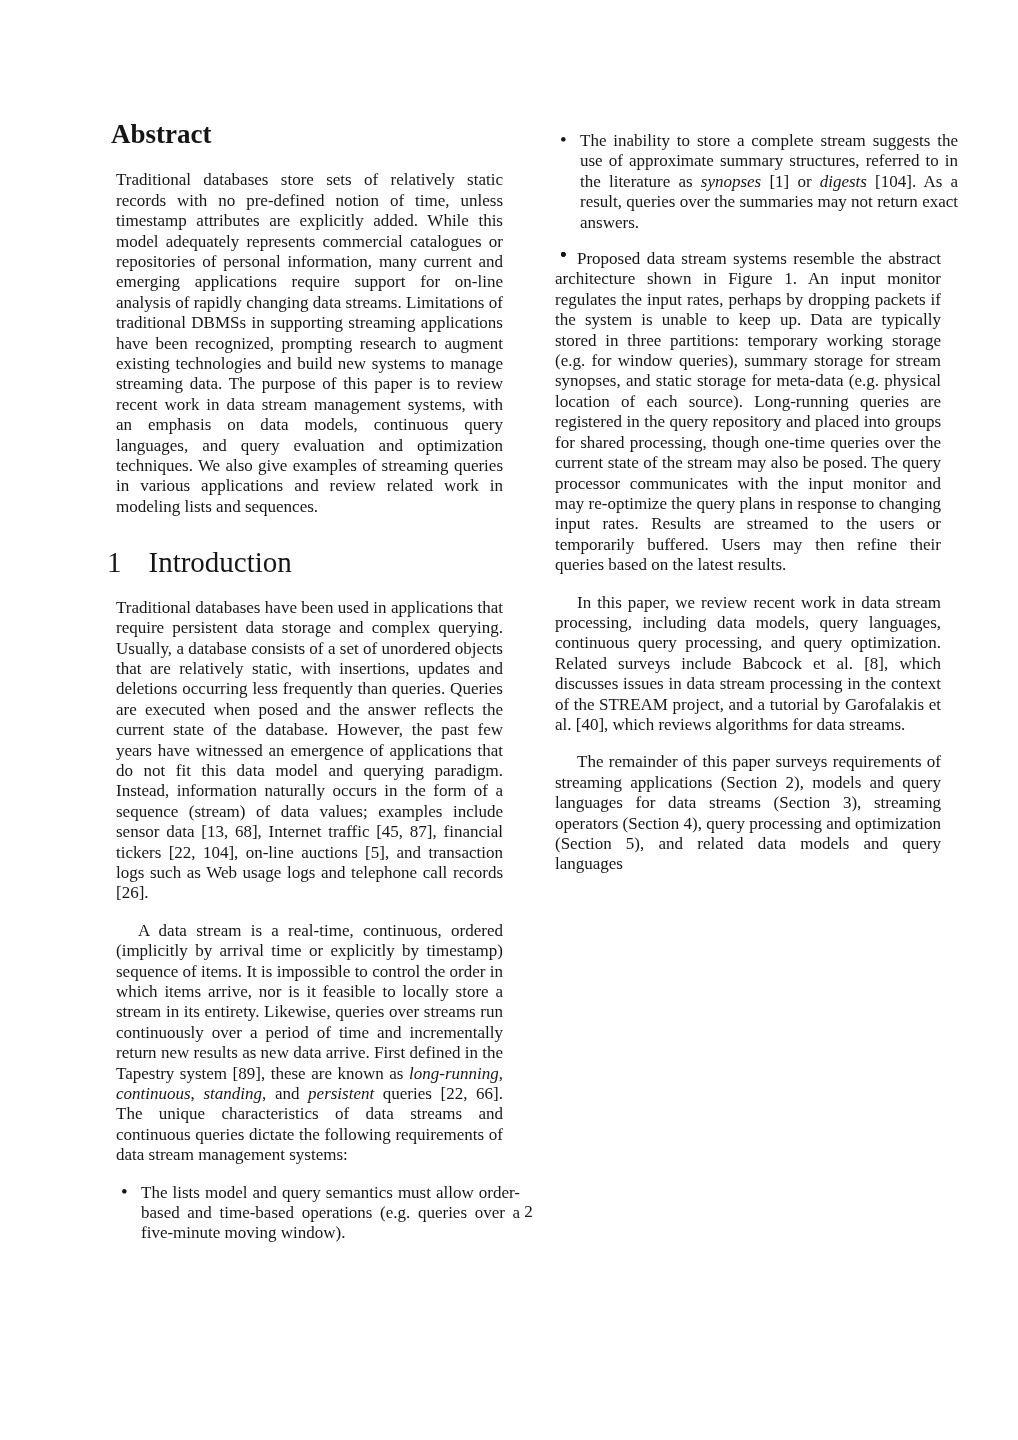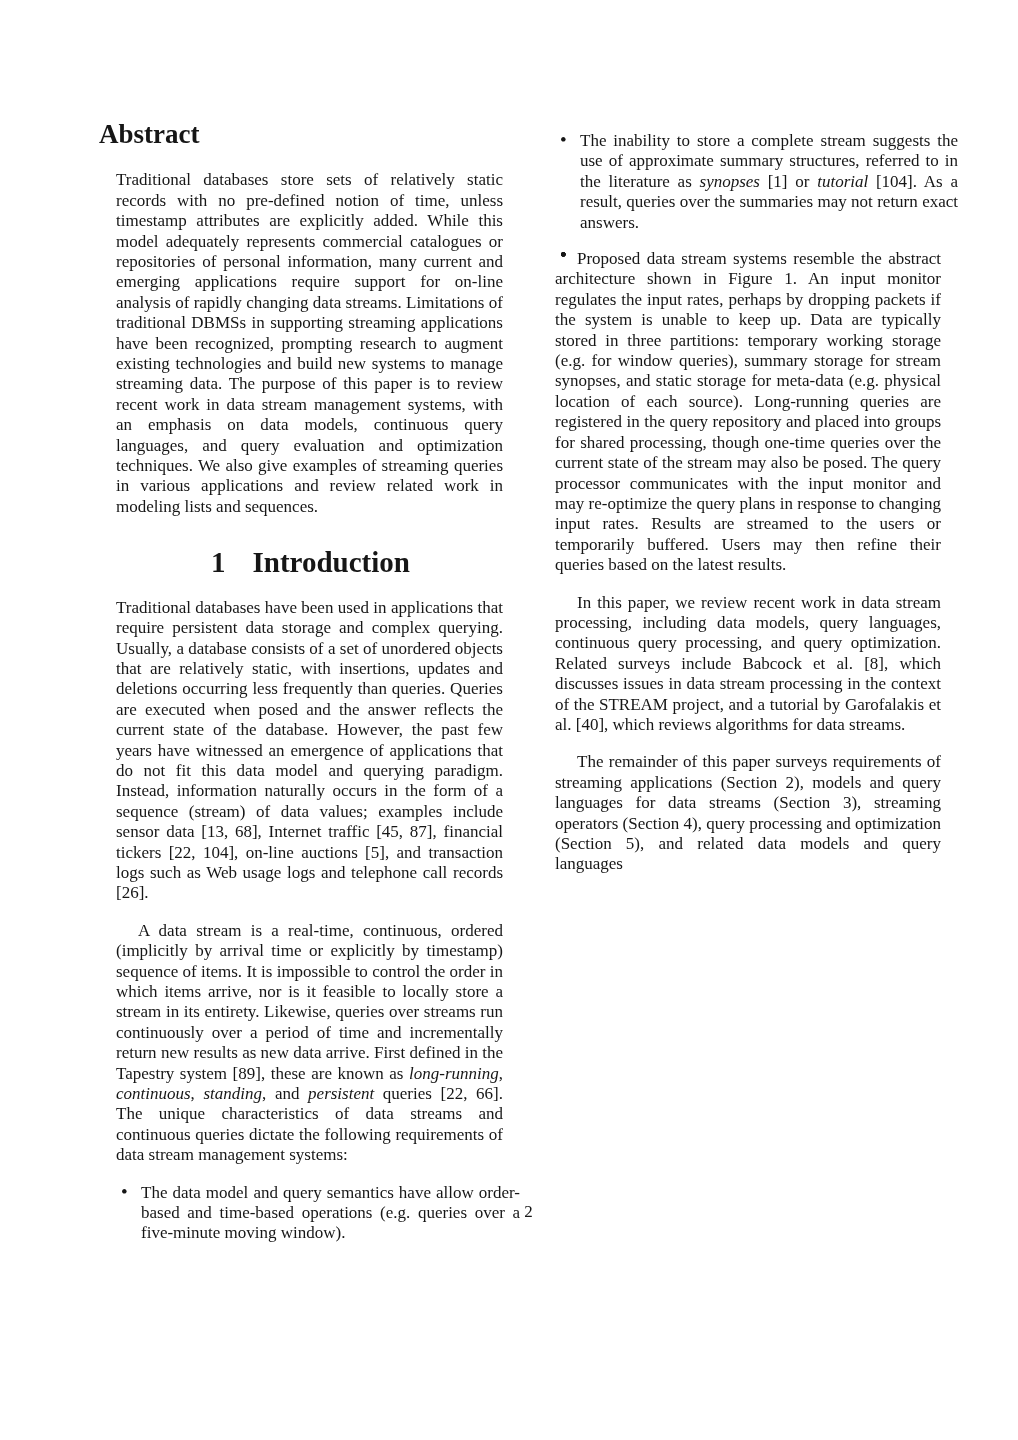--- a/index.html
+++ b/index.html
@@ -29,29 +29,29 @@
     line-height: 20.4px;
     text-align: justify;
   }
   .col-left  { width: 421px; }
   .col-right { width: 420px; padding-top: 11px; }
 
   .abstract-title {
     font-size: 27px;
     font-weight: bold;
     line-height: 1.05;
-    margin: 0 0 22px 0;
+    margin: 0 0 22px 12px;
     text-align: left;
   }
   .section-heading {
     font-size: 29px;
-    font-weight: bold;
+    font-weight: normal;
     line-height: 1.05;
-    margin: 30px 0 20px 2px;
-    text-align: center;
+    margin: 30px 0 20px 8px;
+    text-align: left;
   }
   .section-number { display: inline-block; margin-right: 27px; }
 
   p { margin: 17px; padding: 0; }
   p.indent { text-indent: 22px; }
 
   ul.req-list {
     list-style: none;
     margin: 11px 0 3px 0;
     padding: 0;
@@ -95,30 +95,30 @@
         <span class="section-number">1</span><span class="section-title">Introduction</span>
       </div>
 
       <p>Traditional databases have been used in applications that require persistent data storage and complex querying. Usually, a database consists of a set of unordered objects that are relatively static, with insertions, updates and deletions occurring less frequently than queries. Queries are executed when posed and the answer reflects the current state of the database. However, the past few years have witnessed an emergence of applications that do not fit this data model and querying paradigm. Instead, information naturally occurs in the form of a sequence (stream) of data values; examples include sensor data [13, 68], Internet traffic [45, 87], financial tickers [22, 104], on-line auctions [5], and transaction logs such as Web usage logs and telephone call records [26].</p>
 
       <p class="indent">A data stream is a real-time, continuous, ordered (implicitly by arrival time or explicitly by timestamp) sequence of items. It is impossible to control the order in which items arrive, nor is it feasible to locally store a stream in its entirety. Likewise, queries over streams run continuously over a period of time and incrementally return new results as new data arrive. First defined in the Tapestry system [89], these are known as <em>long-running</em>, <em>continuous</em>, <em>standing</em>, and <em>persistent</em> queries [22, 66]. The unique characteristics of data streams and continuous queries dictate the following requirements of data stream management systems:</p>
 
       <ul class="req-list">
         <li class="req-item">
           <span class="bullet">•</span>
-          <span>The data model and query semantics have allow order-based and time-based operations (e.g. queries over a five-minute moving window).</span>
+          <span>The lists model and query semantics must allow order-based and time-based operations (e.g. queries over a five-minute moving window).</span>
         </li>
       </ul>
     </div>
 
     <div class="col col-right">
       <ul class="req-list req-list-right">
         <li class="req-item">
           <span class="bullet">•</span>
-          <span>The inability to store a complete stream suggests the use of approximate summary structures, referred to in the literature as <em>synopses</em> [1] or <em>tutorial</em> [104]. As a result, queries over the summaries may not return exact answers.</span>
+          <span>The inability to store a complete stream suggests the use of approximate summary structures, referred to in the literature as <em>synopses</em> [1] or <em>digests</em> [104]. As a result, queries over the summaries may not return exact answers.</span>
         </li>
         <li class="req-item">
           <span class="bullet">•</span>
         </li>
         <li class="req-item">
           <span class="bullet">•</span>
         </li>
         <li class="req-item">
           <span class="bullet">•</span>
         </li>

